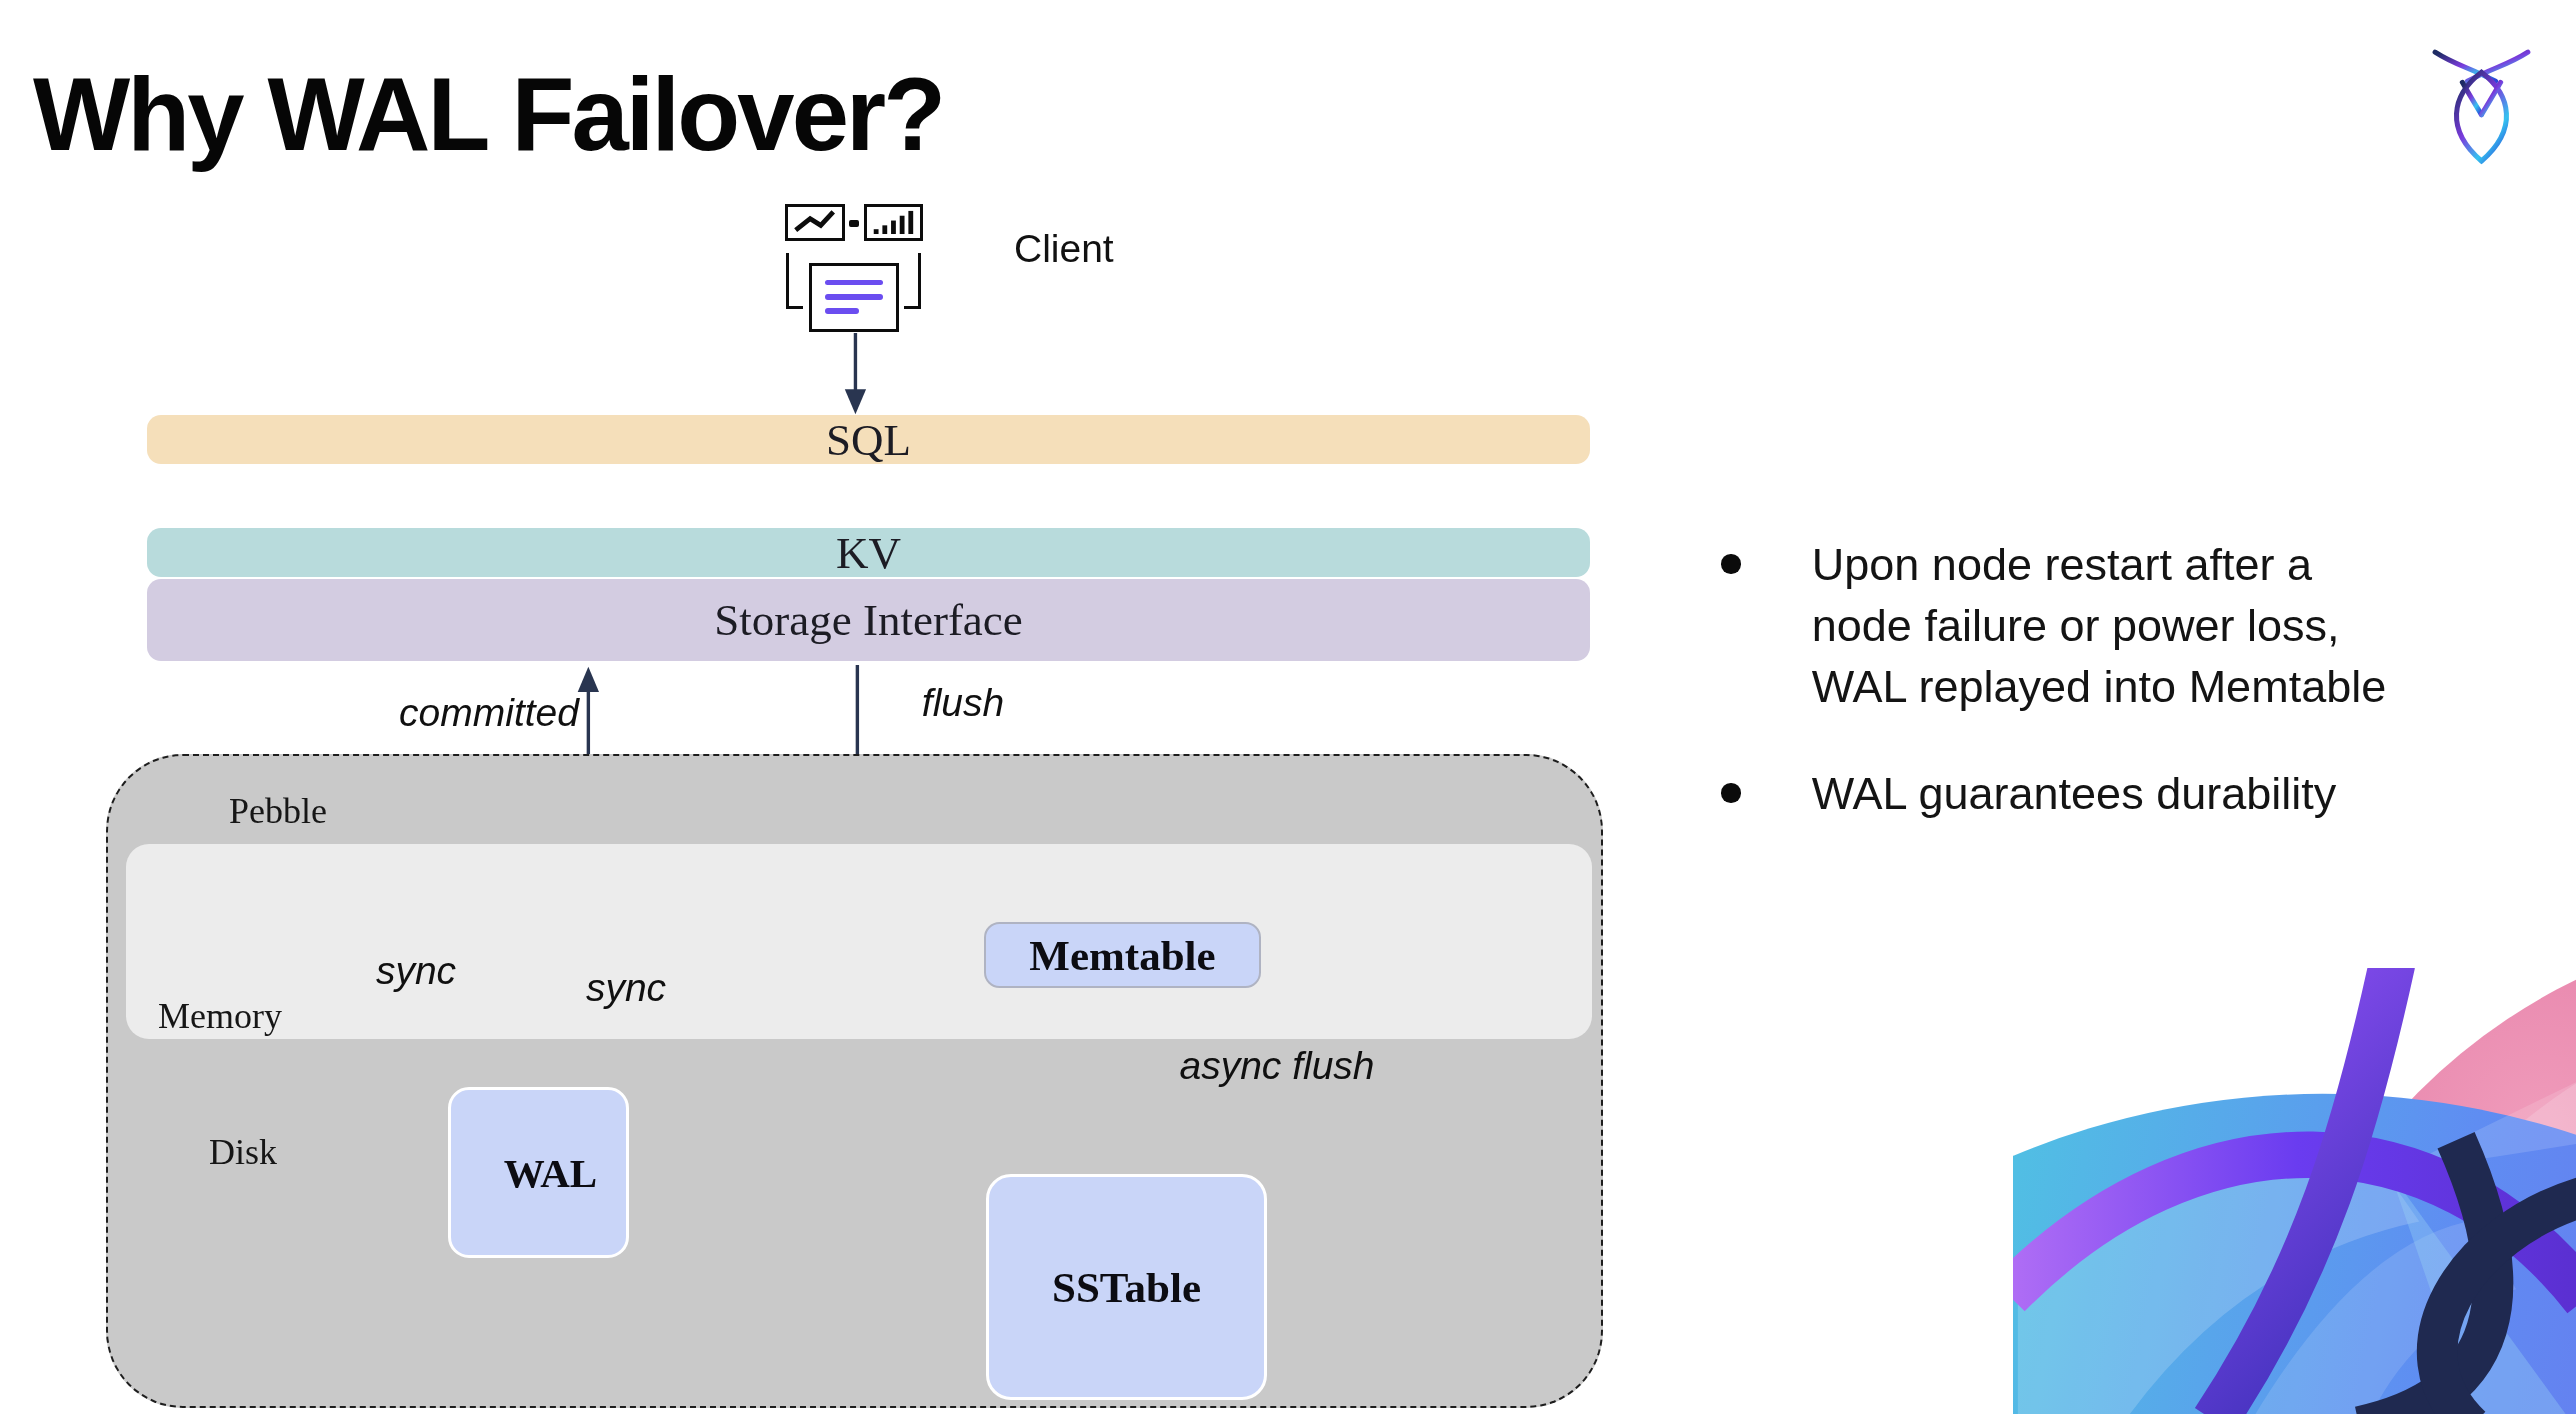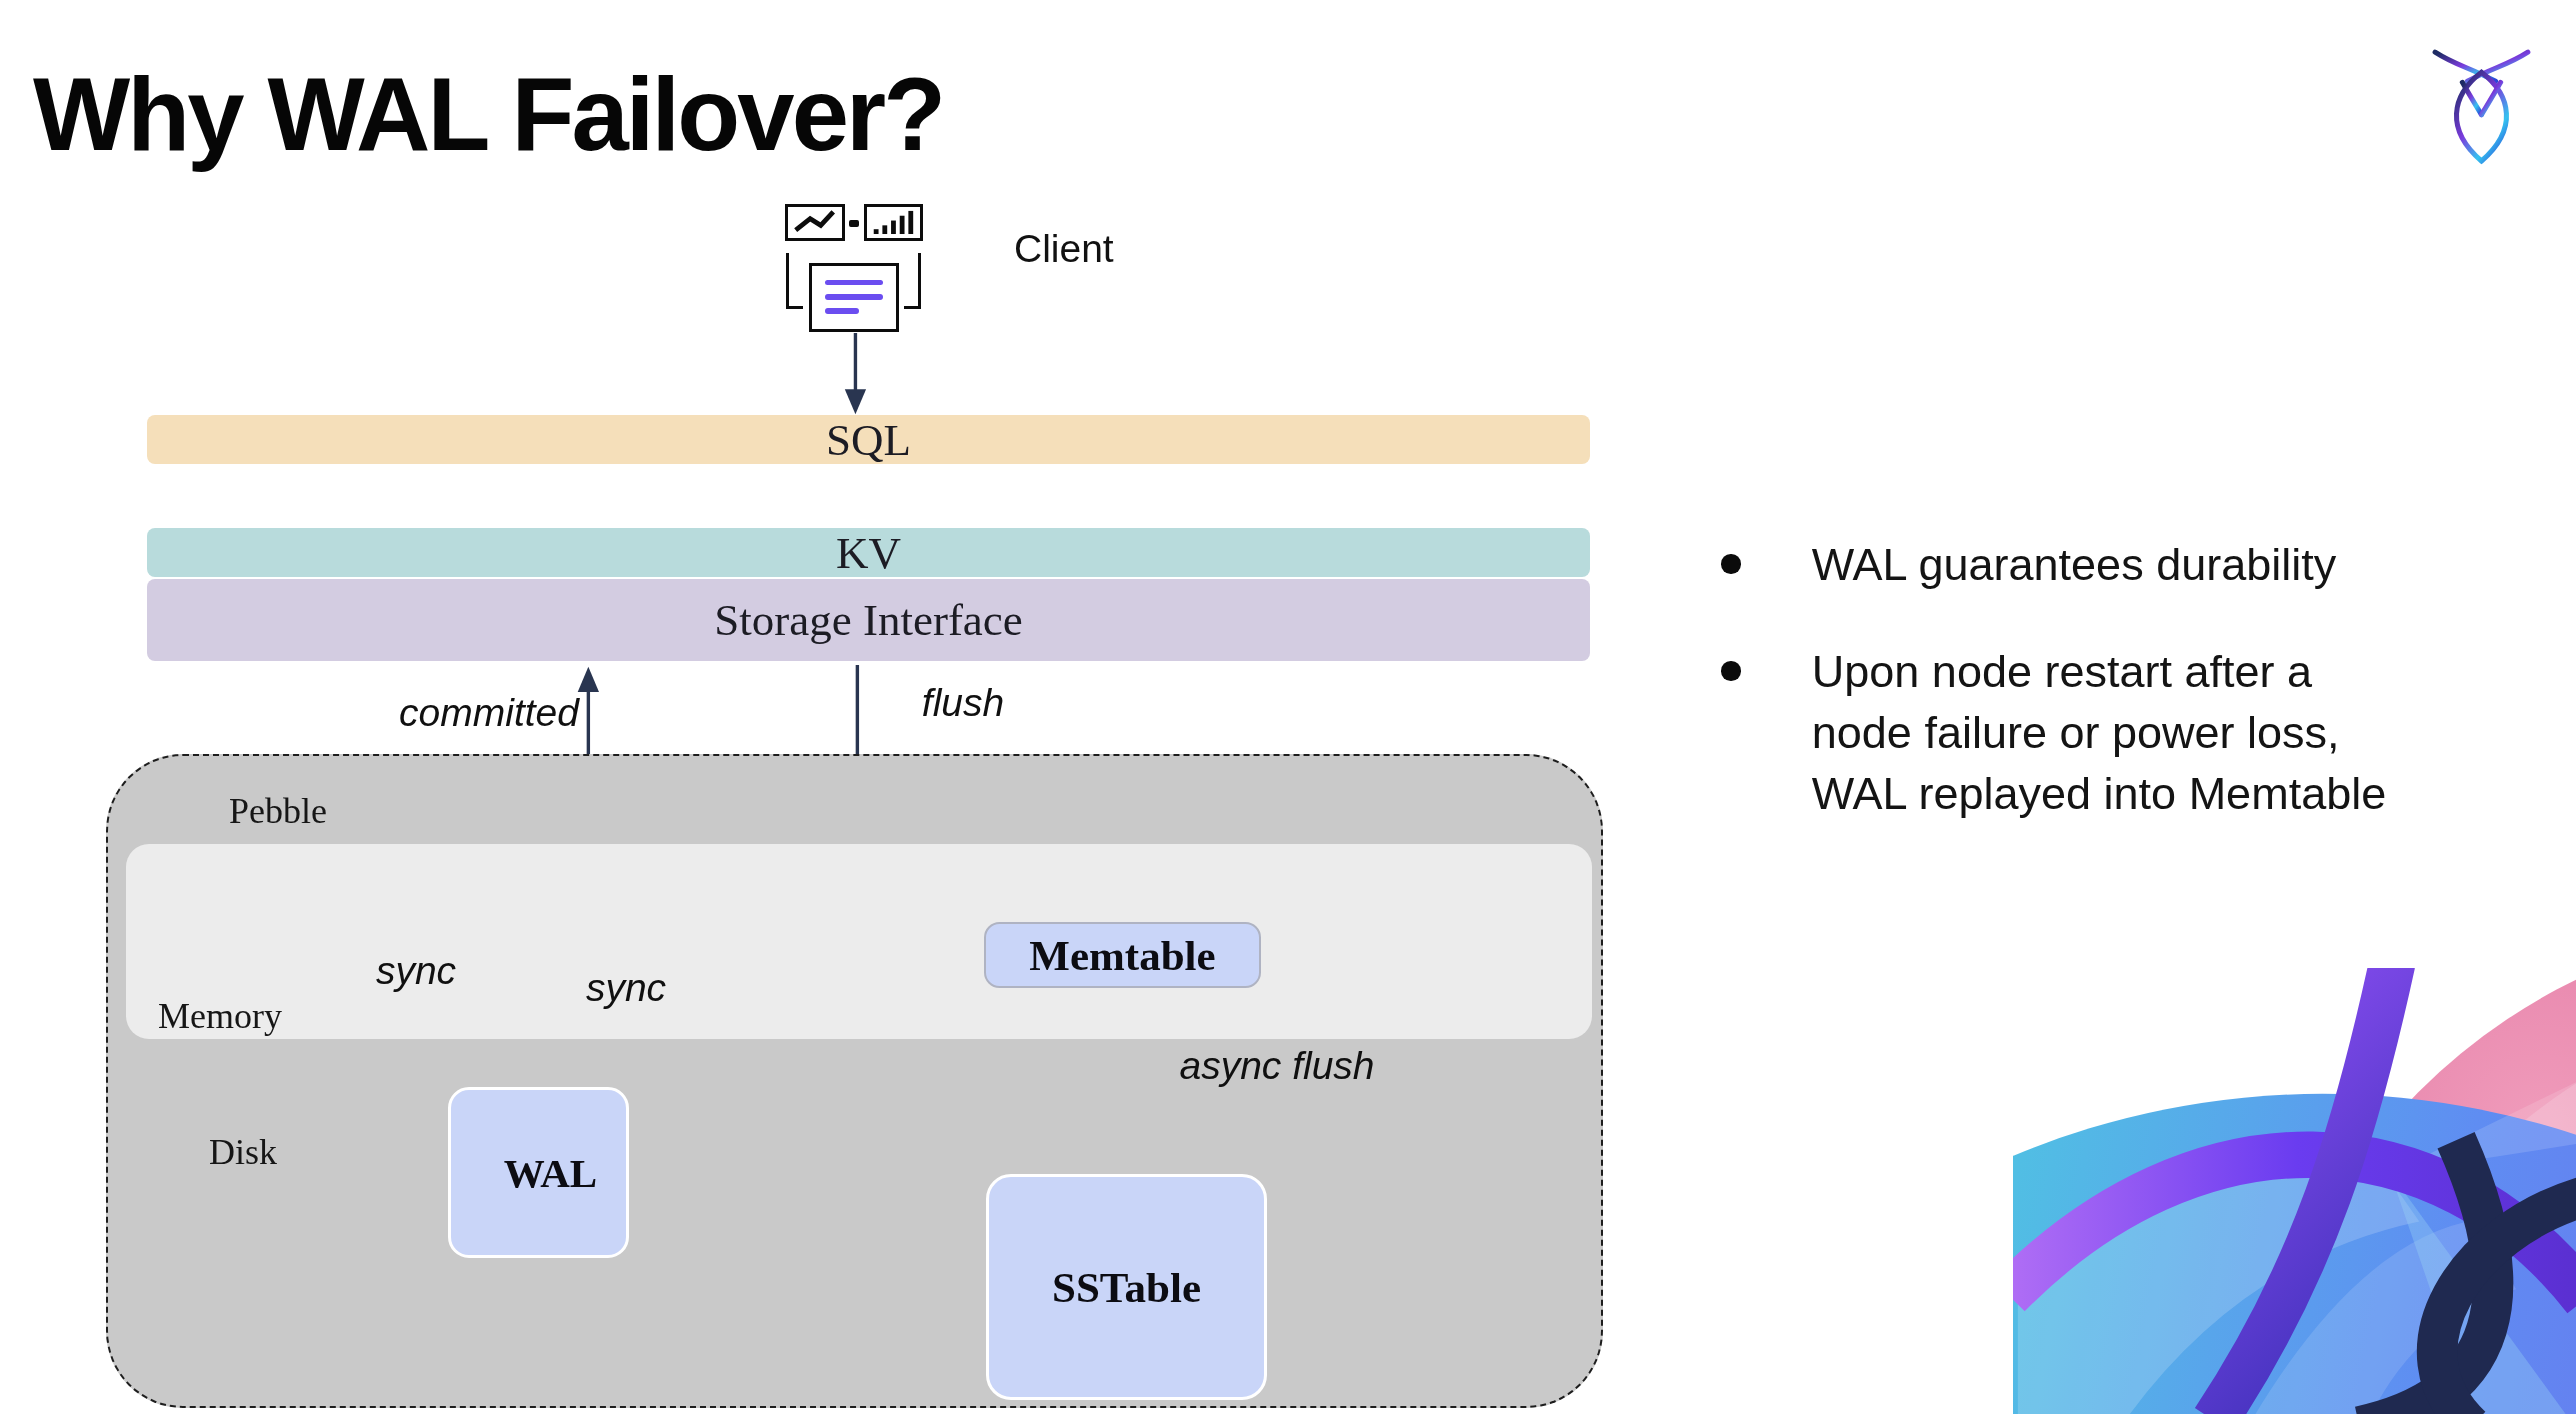--- a/index.html
+++ b/index.html
@@ -13,21 +13,21 @@
   .mini-frame{position:absolute;border:3.9px solid #0c0c0c;background:#fff;box-sizing:border-box;}
   .mini-dash{position:absolute;background:#0c0c0c;border-radius:1.9px;}
   .bracket{position:absolute;box-sizing:border-box;}
   .bracket.left{border-left:3.9px solid #0c0c0c;border-bottom:3.9px solid #0c0c0c;}
   .bracket.right{border-right:3.9px solid #0c0c0c;border-bottom:3.9px solid #0c0c0c;}
   .doc{position:absolute;border:3.9px solid #0c0c0c;background:#fff;box-sizing:border-box;}
   .doc-line{position:absolute;height:5.8px;border-radius:2.9px;background:#6B4DF0;}
   .client-label{font-size:39px;color:#111;line-height:39px;}
 
   
-  .bar{left:147px;width:1443px;border-radius:8px;display:flex;align-items:center;justify-content:center;
+  .bar{left:147px;width:1443px;border-radius:14px;display:flex;align-items:center;justify-content:center;
        font-family:"Liberation Serif","DejaVu Serif",serif;font-size:45px;color:#1c1c24;}
   .bar-sql{top:415px;height:49px;background:#F5DFBA;}
   .bar-kv{top:506px;height:49px;background:#B8DBDC;margin-top:22px;}
   .bar-si{top:579px;height:82px;background:#D3CCE1;}
 
   
   .pebble{left:106px;top:754px;width:1497px;height:654px;background:#C9C9C9;
           border:2.9px dashed #1d1d1d;border-radius:77px;box-sizing:border-box;}
   .membrane{left:126px;top:844px;width:1466px;height:195px;background:#ECECEC;border-radius:23px;}
   .zone-label{font-family:"Liberation Serif","DejaVu Serif",serif;font-size:36px;color:#161616;
@@ -158,25 +158,25 @@
   <div class="abs node node-memtable">
     <span>Memtable</span>
   </div>
   <div class="abs node node-sstable">
     <span>SSTable</span>
   </div>
 
   <ul class="abs bullets">
     <li>
       <span class="bullet-dot"></span>
-      <span class="bullet-text">WAL guarantees durability</span>
+      <span class="bullet-text">Upon node restart after a node failure or power loss, WAL replayed into Memtable</span>
     </li>
     <li>
       <span class="bullet-dot"></span>
-      <span class="bullet-text">Upon node restart after a node failure or power loss, WAL replayed into Memtable</span>
+      <span class="bullet-text">WAL guarantees durability</span>
     </li>
   </ul>
 
   <div class="abs corner-art">
     <svg width="563" height="447" viewBox="2080 1000 582 462">
       <defs>
         <radialGradient id="gPink" cx="0.25" cy="0.18" r="1.0">
           <stop offset="0" stop-color="#F09CBB"></stop>
           <stop offset="0.55" stop-color="#D6588F"></stop>
           <stop offset="1" stop-color="#C13A7E"></stop>

